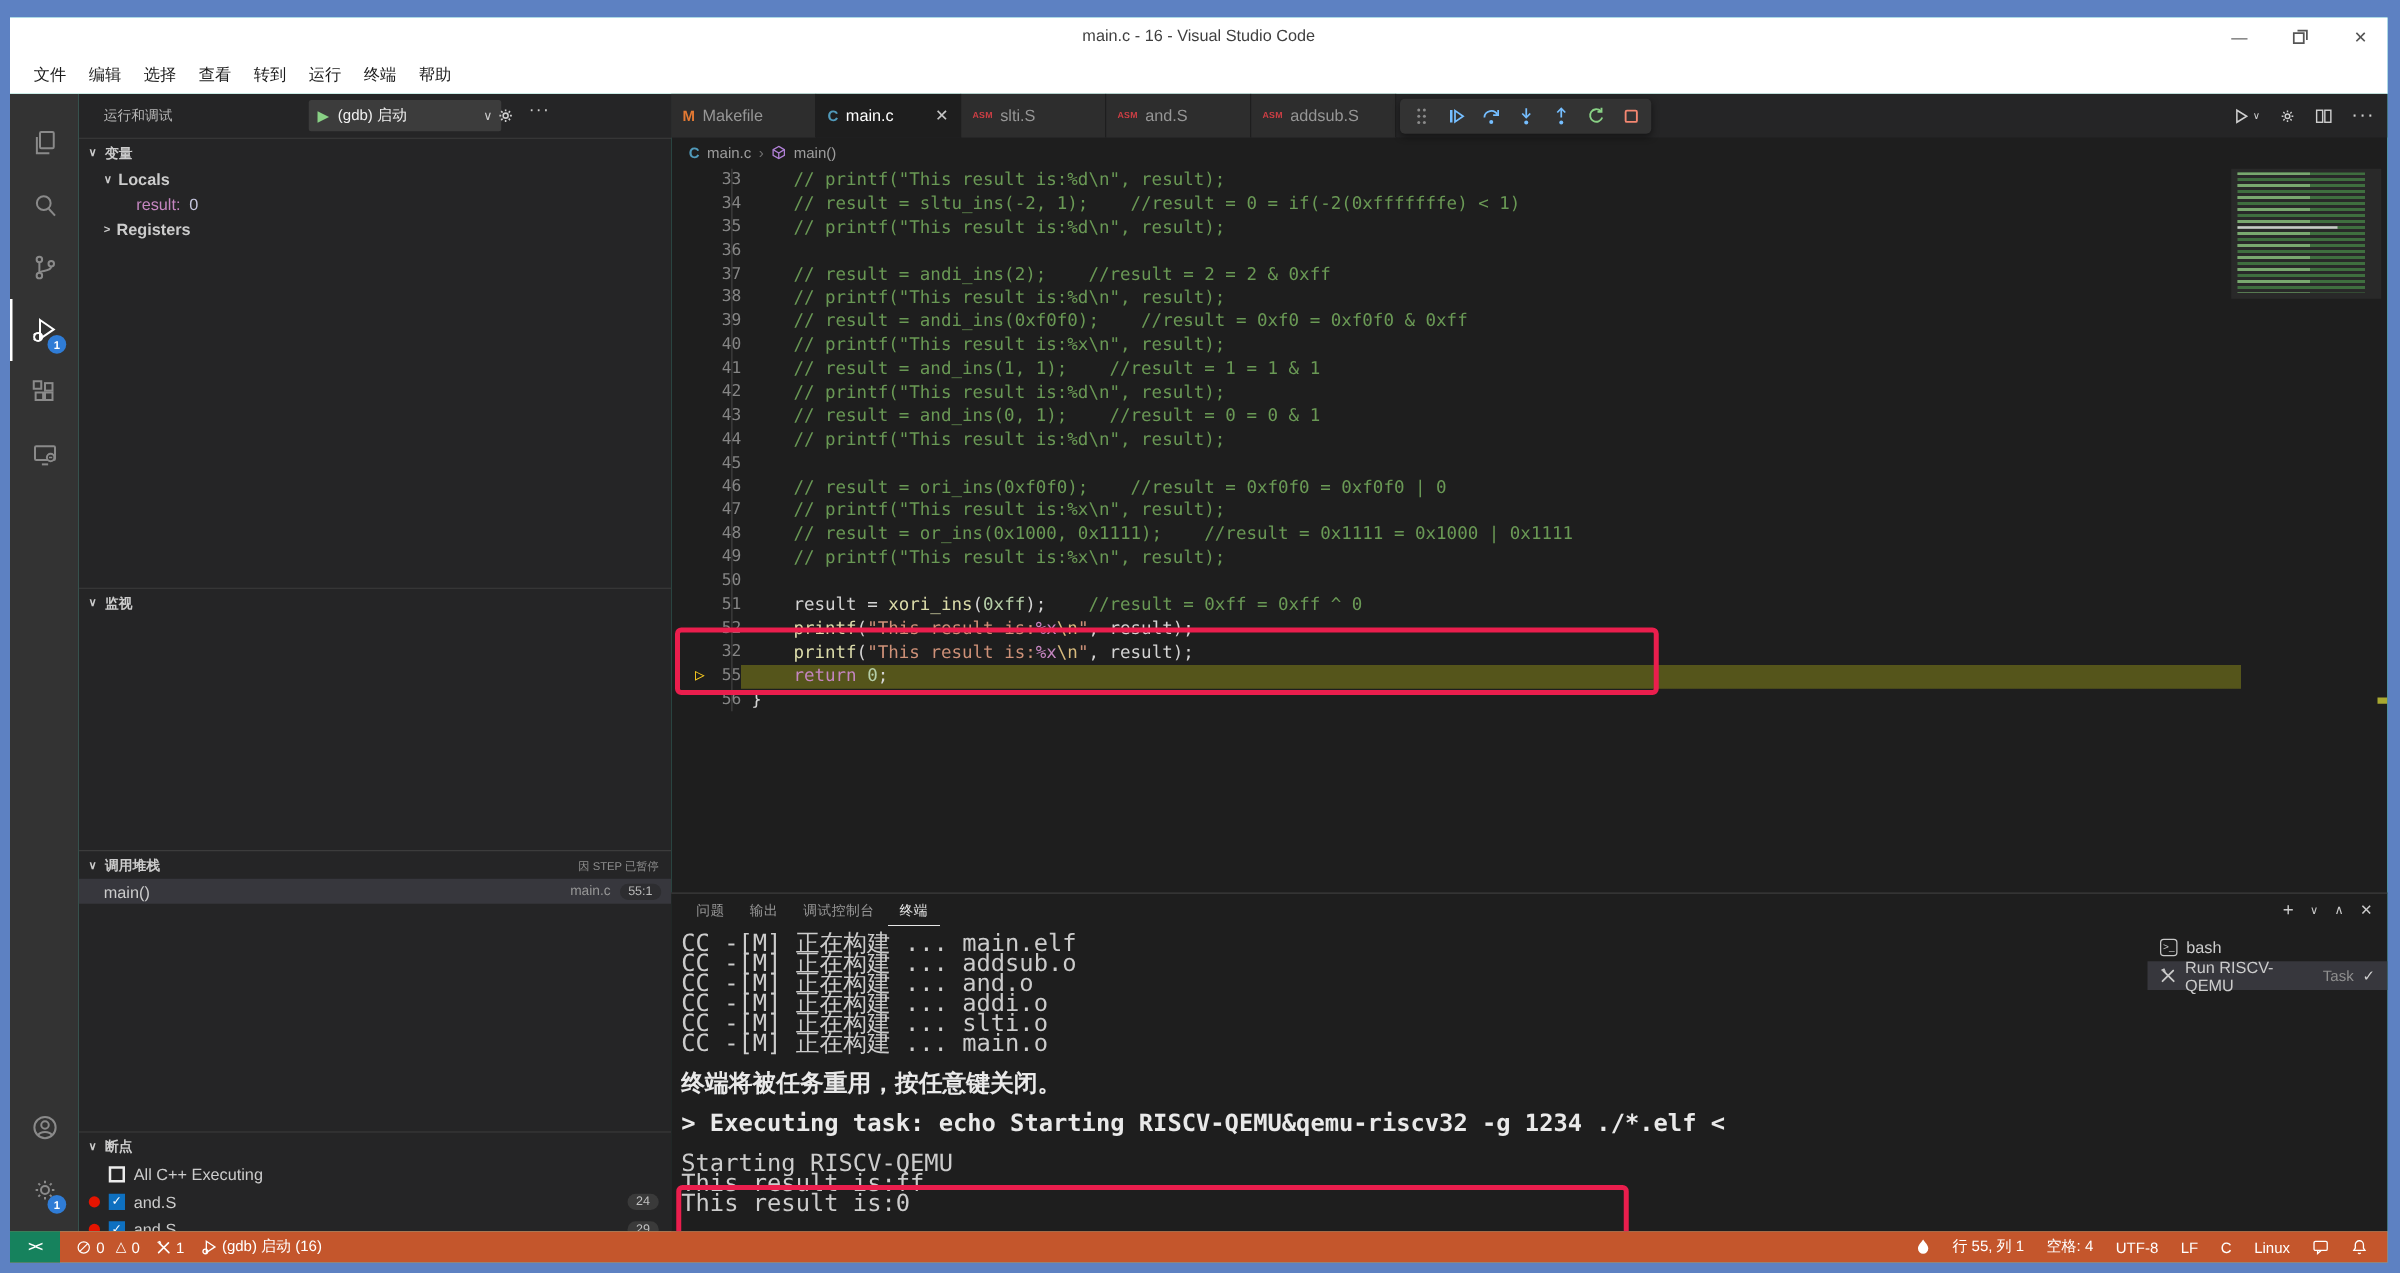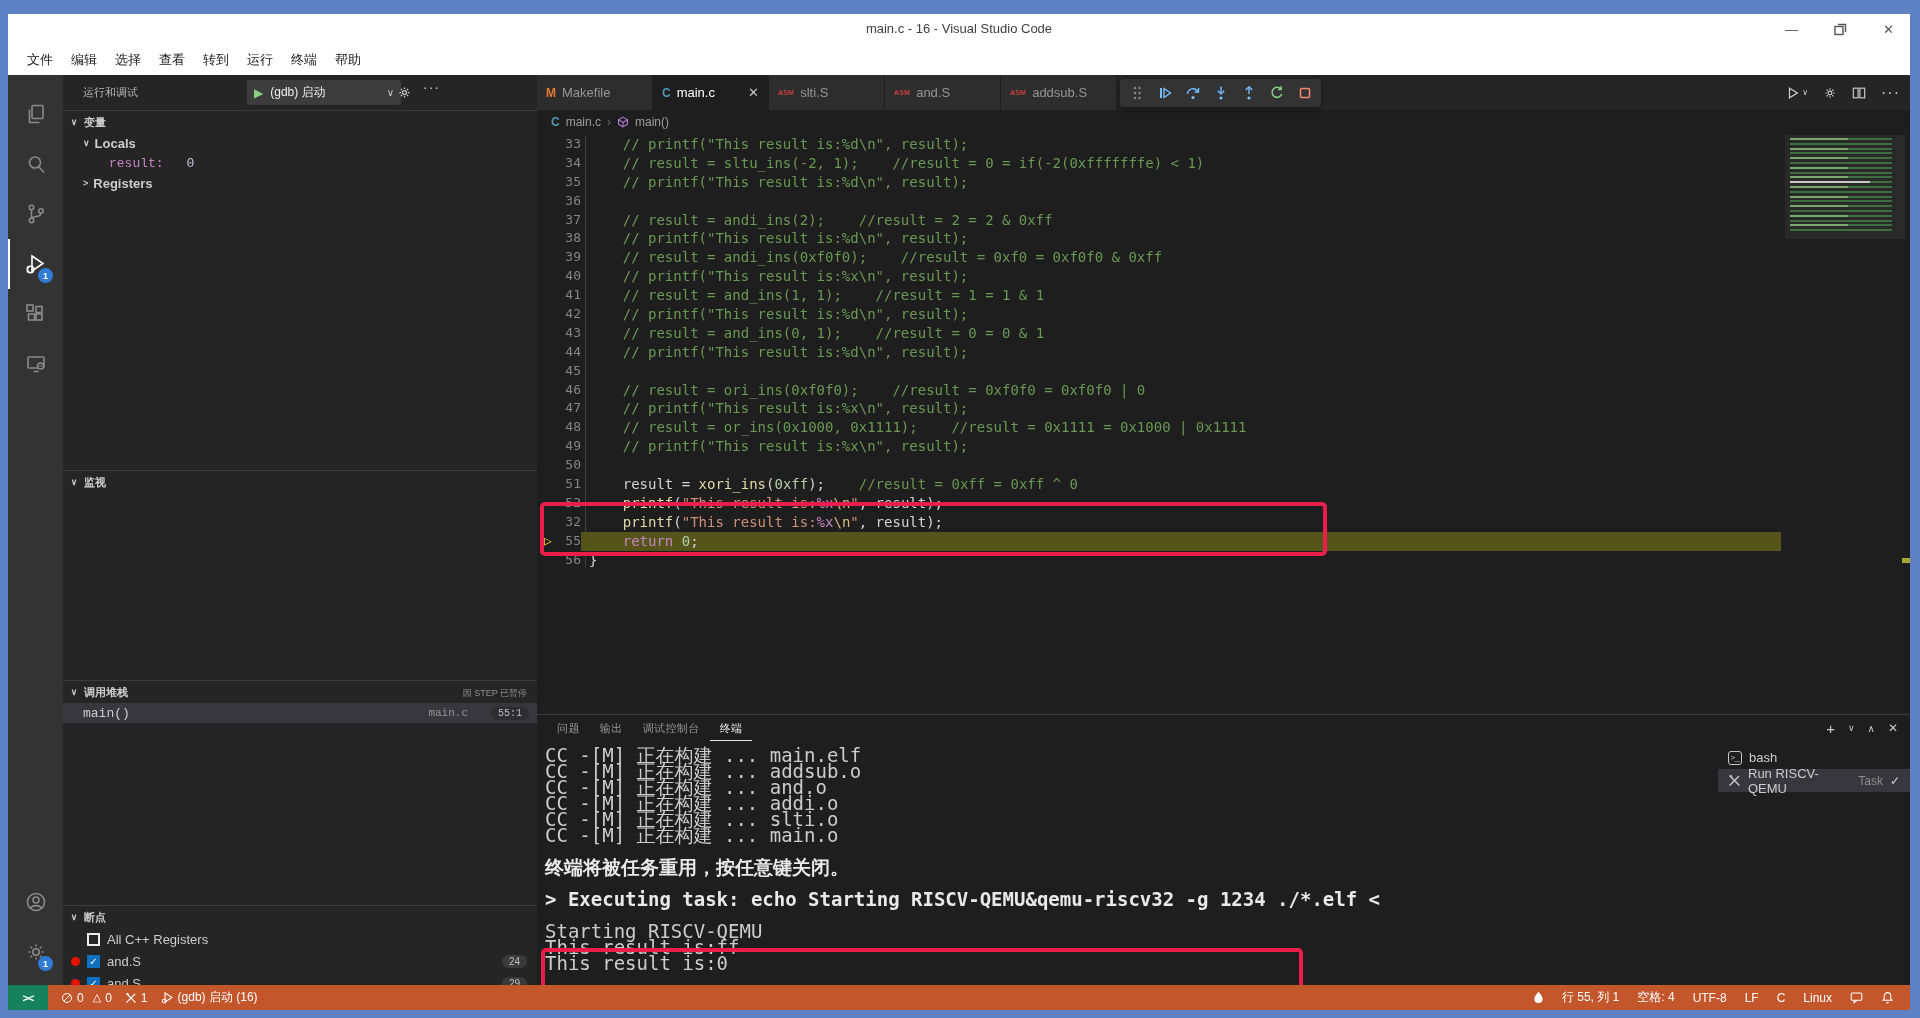--- a/index.html
+++ b/index.html
@@ -30,21 +30,21 @@
   .run-label{font-size:12px;color:#f0f0f0;white-space:nowrap;}
   .run-chevron{margin-left:auto;color:#cccccc;font-size:10px;}
   .sb-gear{position:absolute;left:334px;top:10px;color:#cccccc;}
   .sb-more{position:absolute;left:360px;top:4px;color:#cccccc;font-size:14px;letter-spacing:1px;}
   .sec{overflow:hidden;position:relative;}
   .sec-h{height:22px;display:flex;align-items:center;gap:5px;padding-left:6px;font-size:11px;font-weight:bold;
     color:#cccccc;border-top:1px solid #3c3c3c;}
   .sec-h .chev{font-size:9px;color:#cccccc;width:10px;text-align:center;}
   .sec-status{position:absolute;right:10px;top:7px;font-size:9px;font-weight:normal;color:#8f8f8f;}
   .tree-row{height:20px;display:flex;align-items:center;font-size:13px;}
-  .mono{font-family:Liberation Mono, monospace;gap:16px;}
+  .mono{font-family:Liberation Sans, sans-serif;}
   .var-name{color:#c586c0;}
   .var-val{color:#c5c5de;margin-left:7px;}
   .frame-row{height:20px;display:flex;align-items:center;background:#37373d;padding-left:20px;font-size:13px;}
   .frame-file{margin-left:auto;color:#969696;font-size:11px;}
   .frame-pos{margin:0 8px 0 7px;background:#2d2d30;border-radius:8px;padding:1px 7px;font-size:10px;color:#bbbbbb;}
   .bp-row{height:22px;display:flex;align-items:center;font-size:13px;}
   .bp-dot{width:9px;height:9px;border-radius:50%;background:#e51400;margin-left:8px;flex:0 0 9px;}
   .bp-dot.hidden{visibility:hidden;}
   .bp-check{width:13px;height:13px;margin-left:7px;flex:0 0 13px;border:2px solid #ececec;box-sizing:border-box;}
   .bp-check.checked{border:none;background:#0e70c0;color:#fff;font-size:10px;display:flex;align-items:center;justify-content:center;}
@@ -60,21 +60,21 @@
   .fi{font-weight:bold;font-size:12px;}
   .fi-M{color:#e37933;} .fi-C{color:#519aba;}
   .fi-ASM{color:#cc3e44;font-size:7px;letter-spacing:.2px;}
   .dbg-toolbar{position:absolute;left:583px;top:4px;height:28px;background:#333333;border-radius:4px;
     box-shadow:0 2px 6px rgba(0,0,0,.45);display:flex;align-items:center;padding:0 4px;gap:3px;z-index:6;}
   .dbg-btn{width:25px;height:25px;display:flex;align-items:center;justify-content:center;}
   .editor-actions{position:absolute;right:10px;top:0;height:35px;display:flex;gap:15px;align-items:center;color:#cfcfcf;z-index:5;}
   .breadcrumb{height:23px;display:flex;align-items:center;gap:6px;padding-left:14px;font-size:12px;color:#9d9d9d;flex:0 0 23px;}
   .bc-sep{color:#6f6f6f;}
   .code-area{height:581px;flex:0 0 581px;position:relative;font-family:"DejaVu Sans Mono",monospace;font-size:14px;overflow:hidden;}
-  .code-lines{position:absolute;top:2px;left:4px;right:0;}
+  .code-lines{position:absolute;top:2px;left:16px;right:0;}
   .line{display:flex;height:18.9px;line-height:18.9px;position:relative;}
   .line.cur{background:linear-gradient(90deg,rgba(0,0,0,0) 0 40px,#55551b 40px 1240px,rgba(0,0,0,0) 1240px);}
   .ln{flex:0 0 40px;width:40px;text-align:right;color:#858585;font-size:13px;}
   .lc{white-space:pre;padding-left:8px;}
   .tk-c{color:#6a9955;} .tk-p{color:#d4d4d4;} .tk-f{color:#dcdcaa;} .tk-n{color:#b5cea8;text-align:center;}
   .tk-s{color:#ce9178;} .tk-e{color:#d7ba7d;} .tk-fmt{color:#c586c0;} .tk-k{color:#c586c0;}
   .cur-arrow{position:absolute;left:3px;top:0;color:#ffcf1f;font-size:13px;font-weight:bold;}
   .indent-guide{position:absolute;left:48px;top:2px;width:1px;height:434px;background:#404040;}
   .minimap{position:absolute;top:2px;right:5px;width:120px;height:104px;background:rgba(121,121,121,.12);}
   .mm1{position:absolute;top:3px;left:5px;width:102px;height:96px;
@@ -266,21 +266,21 @@
 
       <div class="sec" style="height:80px">
         <div class="sec-h">
           <span class="chev">∨</span>
           <span>断点</span>
         </div>
         <div>
             <div class="bp-row">
               <span class="bp-dot hidden"></span>
               <span class="bp-check"></span>
-              <span class="bp-label">All C++ Registers</span>
+              <span class="bp-label">All C++ Executing</span>
             </div>
             <div class="bp-row">
               <span class="bp-dot"></span>
               <span class="bp-check checked">✓</span>
               <span class="bp-label">and.S</span>
               <span class="bp-line">24</span>
             </div>
             <div class="bp-row">
               <span class="bp-dot"></span>
               <span class="bp-check checked">✓</span>

